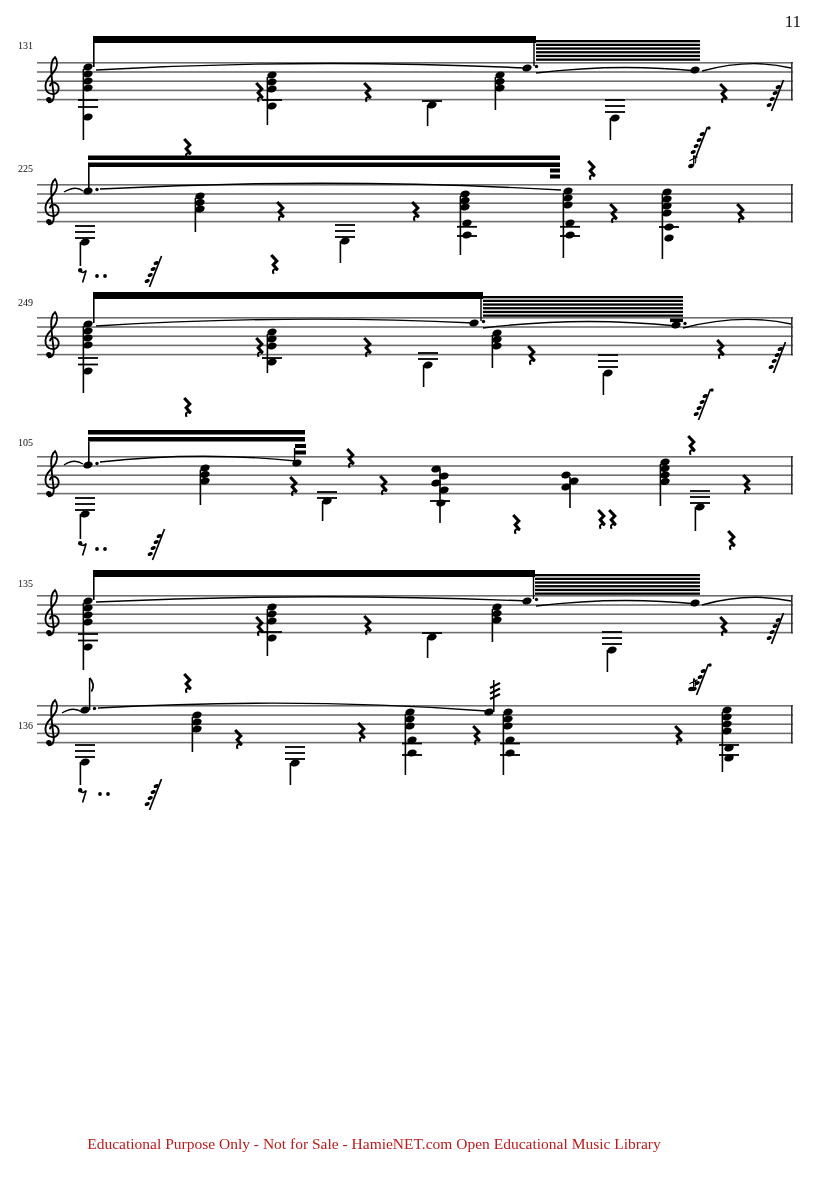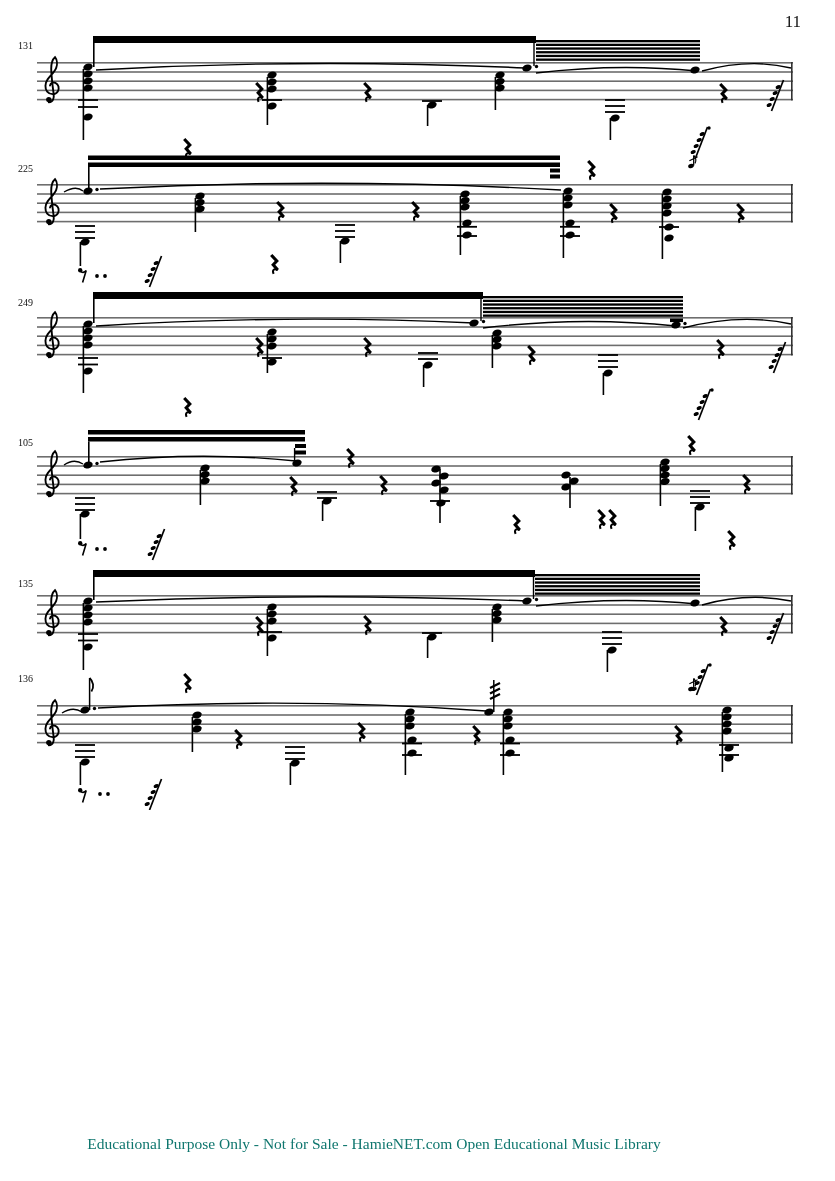--- a/index.html
+++ b/index.html
@@ -1,21 +1,21 @@
 <!DOCTYPE html>
 <html><head>
 <meta charset="utf-8">
 <style>
   html,body{margin:0;padding:0;background:#e8e8e8;}
   .page{position:relative;width:835px;height:1181px;background:#ffffff;overflow:hidden;
         font-family:"Liberation Serif","DejaVu Serif",serif;color:#111;}
   .page-number{position:absolute;top:12px;right:34px;font-size:17px;color:#111;}
   .measure-number{position:absolute;left:18px;font-size:10px;color:#111;}
   .sys{position:absolute;left:0;width:835px;height:150px;}
-  .footer{position:absolute;left:0;top:1135px;width:748px;text-align:center;font-size:15.5px;color:#0f766e;}
+  .footer{position:absolute;left:0;top:1135px;width:748px;text-align:center;font-size:15.5px;color:#b91c1c;}
   svg{display:block;}
   .ink{fill:#000;}
   .staffline{fill:#6e6e6e;}
 </style>
 </head>
 <body>
 
 <div class="page">
 
   <div class="page-number">11</div>
@@ -65,21 +65,21 @@
         <rect x="791" y="45" width="1.6" height="38.4" fill="#333"></rect>
       </g>
     </defs>
   </svg>
 
   <span class="measure-number" style="top:40px">131</span>
   <span class="measure-number" style="top:163px">225</span>
   <span class="measure-number" style="top:297px">249</span>
   <span class="measure-number" style="top:437px">105</span>
   <span class="measure-number" style="top:578px">135</span>
-  <span class="measure-number" style="top:673px">136</span>
+  <span class="measure-number" style="top:720px">136</span>
 
   <div class="sys" style="top:17px">
   <svg width="835" height="150" viewBox="0 0 835 150">
     <use href="#staff"></use>
     <use href="#clef" x="42" y="38"></use>
     <g>
       <rect x="93" y="19" width="443" height="7" class="ink"></rect>
       <line x1="93.8" y1="26" x2="93.8" y2="50" stroke="#000" stroke-width="1.6"></line>
       <rect x="536" y="23" width="164" height="2.3" class="ink"></rect>
           <rect x="536" y="26.7" width="164" height="2.3" class="ink"></rect>

